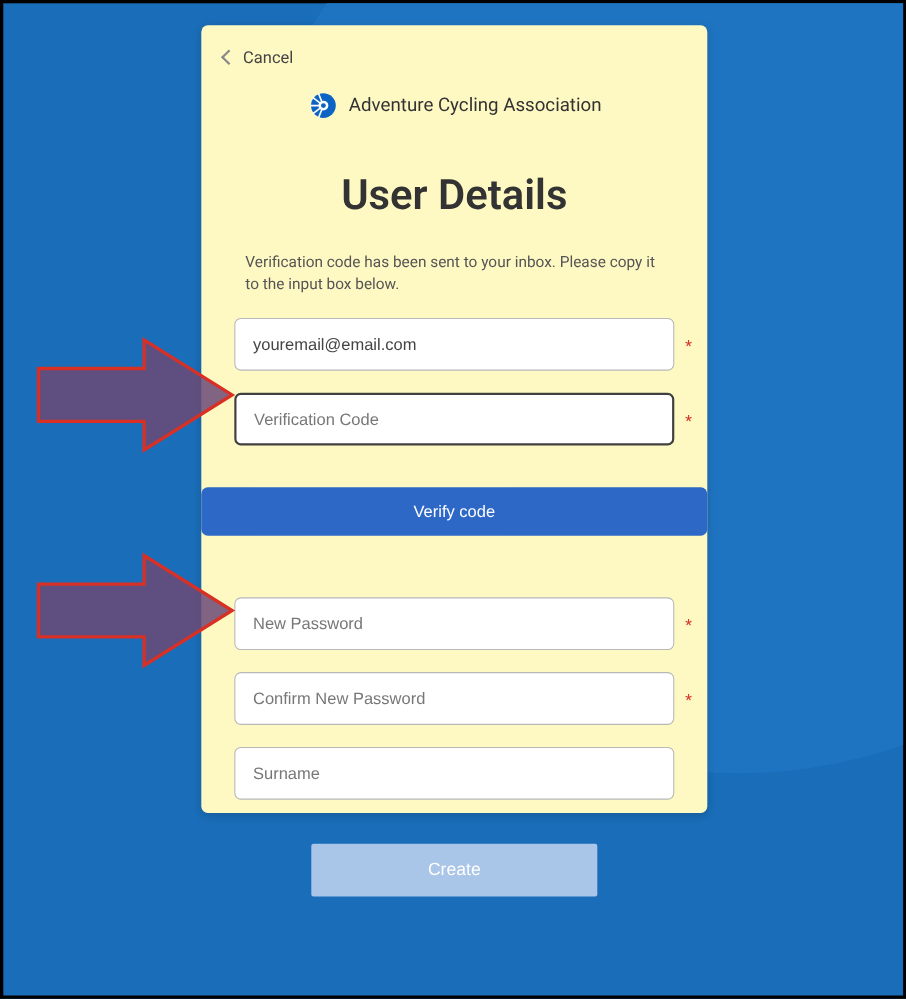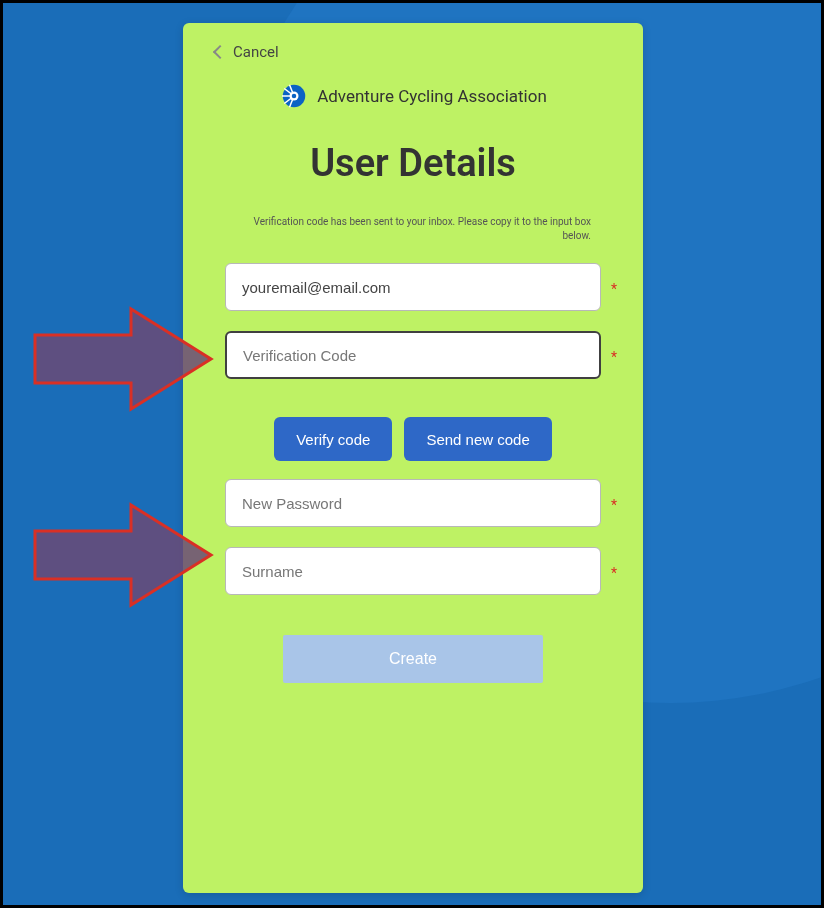--- a/index.html
+++ b/index.html
@@ -23,25 +23,25 @@
       width: 900px;
       height: 900px;
       background: #1f74c1;
       border-radius: 50%;
     }
     .card {
       position: absolute;
       left: 180px;
       top: 20px;
       width: 460px;
-      height: 870px;
-      background: #bef264;
+      height: 716px;
+      background: #fef9c3;
       border-radius: 6px;
       box-shadow: 0 2px 8px rgba(0,0,0,0.15);
-      padding: 20px 12px;
+      padding: 20px 0;
     }
     .cancel-row {
       display: flex;
       align-items: center;
       padding: 0 20px 10px 20px;
       cursor: pointer;
     }
     .chevron-left {
       width: 10px;
       height: 10px;
@@ -68,26 +68,26 @@
     .logo-text {
       font-weight: 400;
       font-size: 17px;
       color: #333;
     }
     .title {
       text-align: center;
       font-size: 38px;
       font-weight: 600;
       color: #333;
-      margin-top: 30px;
+      margin-top: 45px;
     }
     .info-text {
-      text-align: right;
+      text-align: left;
       color: #555;
-      font-size: 10px;
+      font-size: 14px;
       margin-top: 30px;
       padding: 0 40px;
       line-height: 1.4;
     }
     .field-wrap {
       position: relative;
       padding: 0 30px;
       margin-top: 20px;
       border-radius: 23px;
     }
@@ -110,22 +110,22 @@
     .asterisk {
       position: absolute;
       right: 14px;
       top: 18px;
       color: #d93025;
       font-size: 14px;
     }
     .button-row {
       display: flex;
       justify-content: center;
-      gap: 12px;
       margin-top: 38px;
+      flex-direction: column;
     }
     .btn {
       background: #2e68c7;
       color: #fff;
       border: none;
       border-radius: 6px;
       padding: 0 22px;
       height: 44px;
       font-size: 15px;
       font-weight: 500;
@@ -141,21 +141,21 @@
       border: none;
       border-radius: 2px;
       font-size: 16px;
       font-weight: 500;
     }
     .arrow-annotation {
       position: absolute;
       pointer-events: none;
     }
     .section-gap {
-      margin-top: 18px;
+      margin-top: 56px;
     }
   </style>
 </head>
 <body>
 
 <div class="bg-curve"></div>
 
 <div class="card">
 
   <div class="cancel-row">
@@ -197,29 +197,29 @@
     <span class="asterisk">*</span>
   </div>
 
   <div class="field-wrap">
     <input class="input focused" type="text" placeholder="Verification Code" style="">
     <span class="asterisk">*</span>
   </div>
 
   <div class="button-row">
     <button class="btn">Verify code</button>
-    <button class="btn">Send new code</button>
   </div>
 
   <div class="field-wrap section-gap">
     <input class="input" type="password" placeholder="New Password" style="">
     <span class="asterisk">*</span>
   </div>
 
   <div class="field-wrap">
+    <input class="input" type="password" placeholder="Confirm New Password" style="">
     <span class="asterisk">*</span>
   </div>
 
 
   <div class="field-wrap">
     <input class="input" type="text" placeholder="Surname" style="">
   </div>
 
   <button class="btn-create">Create</button>
 

